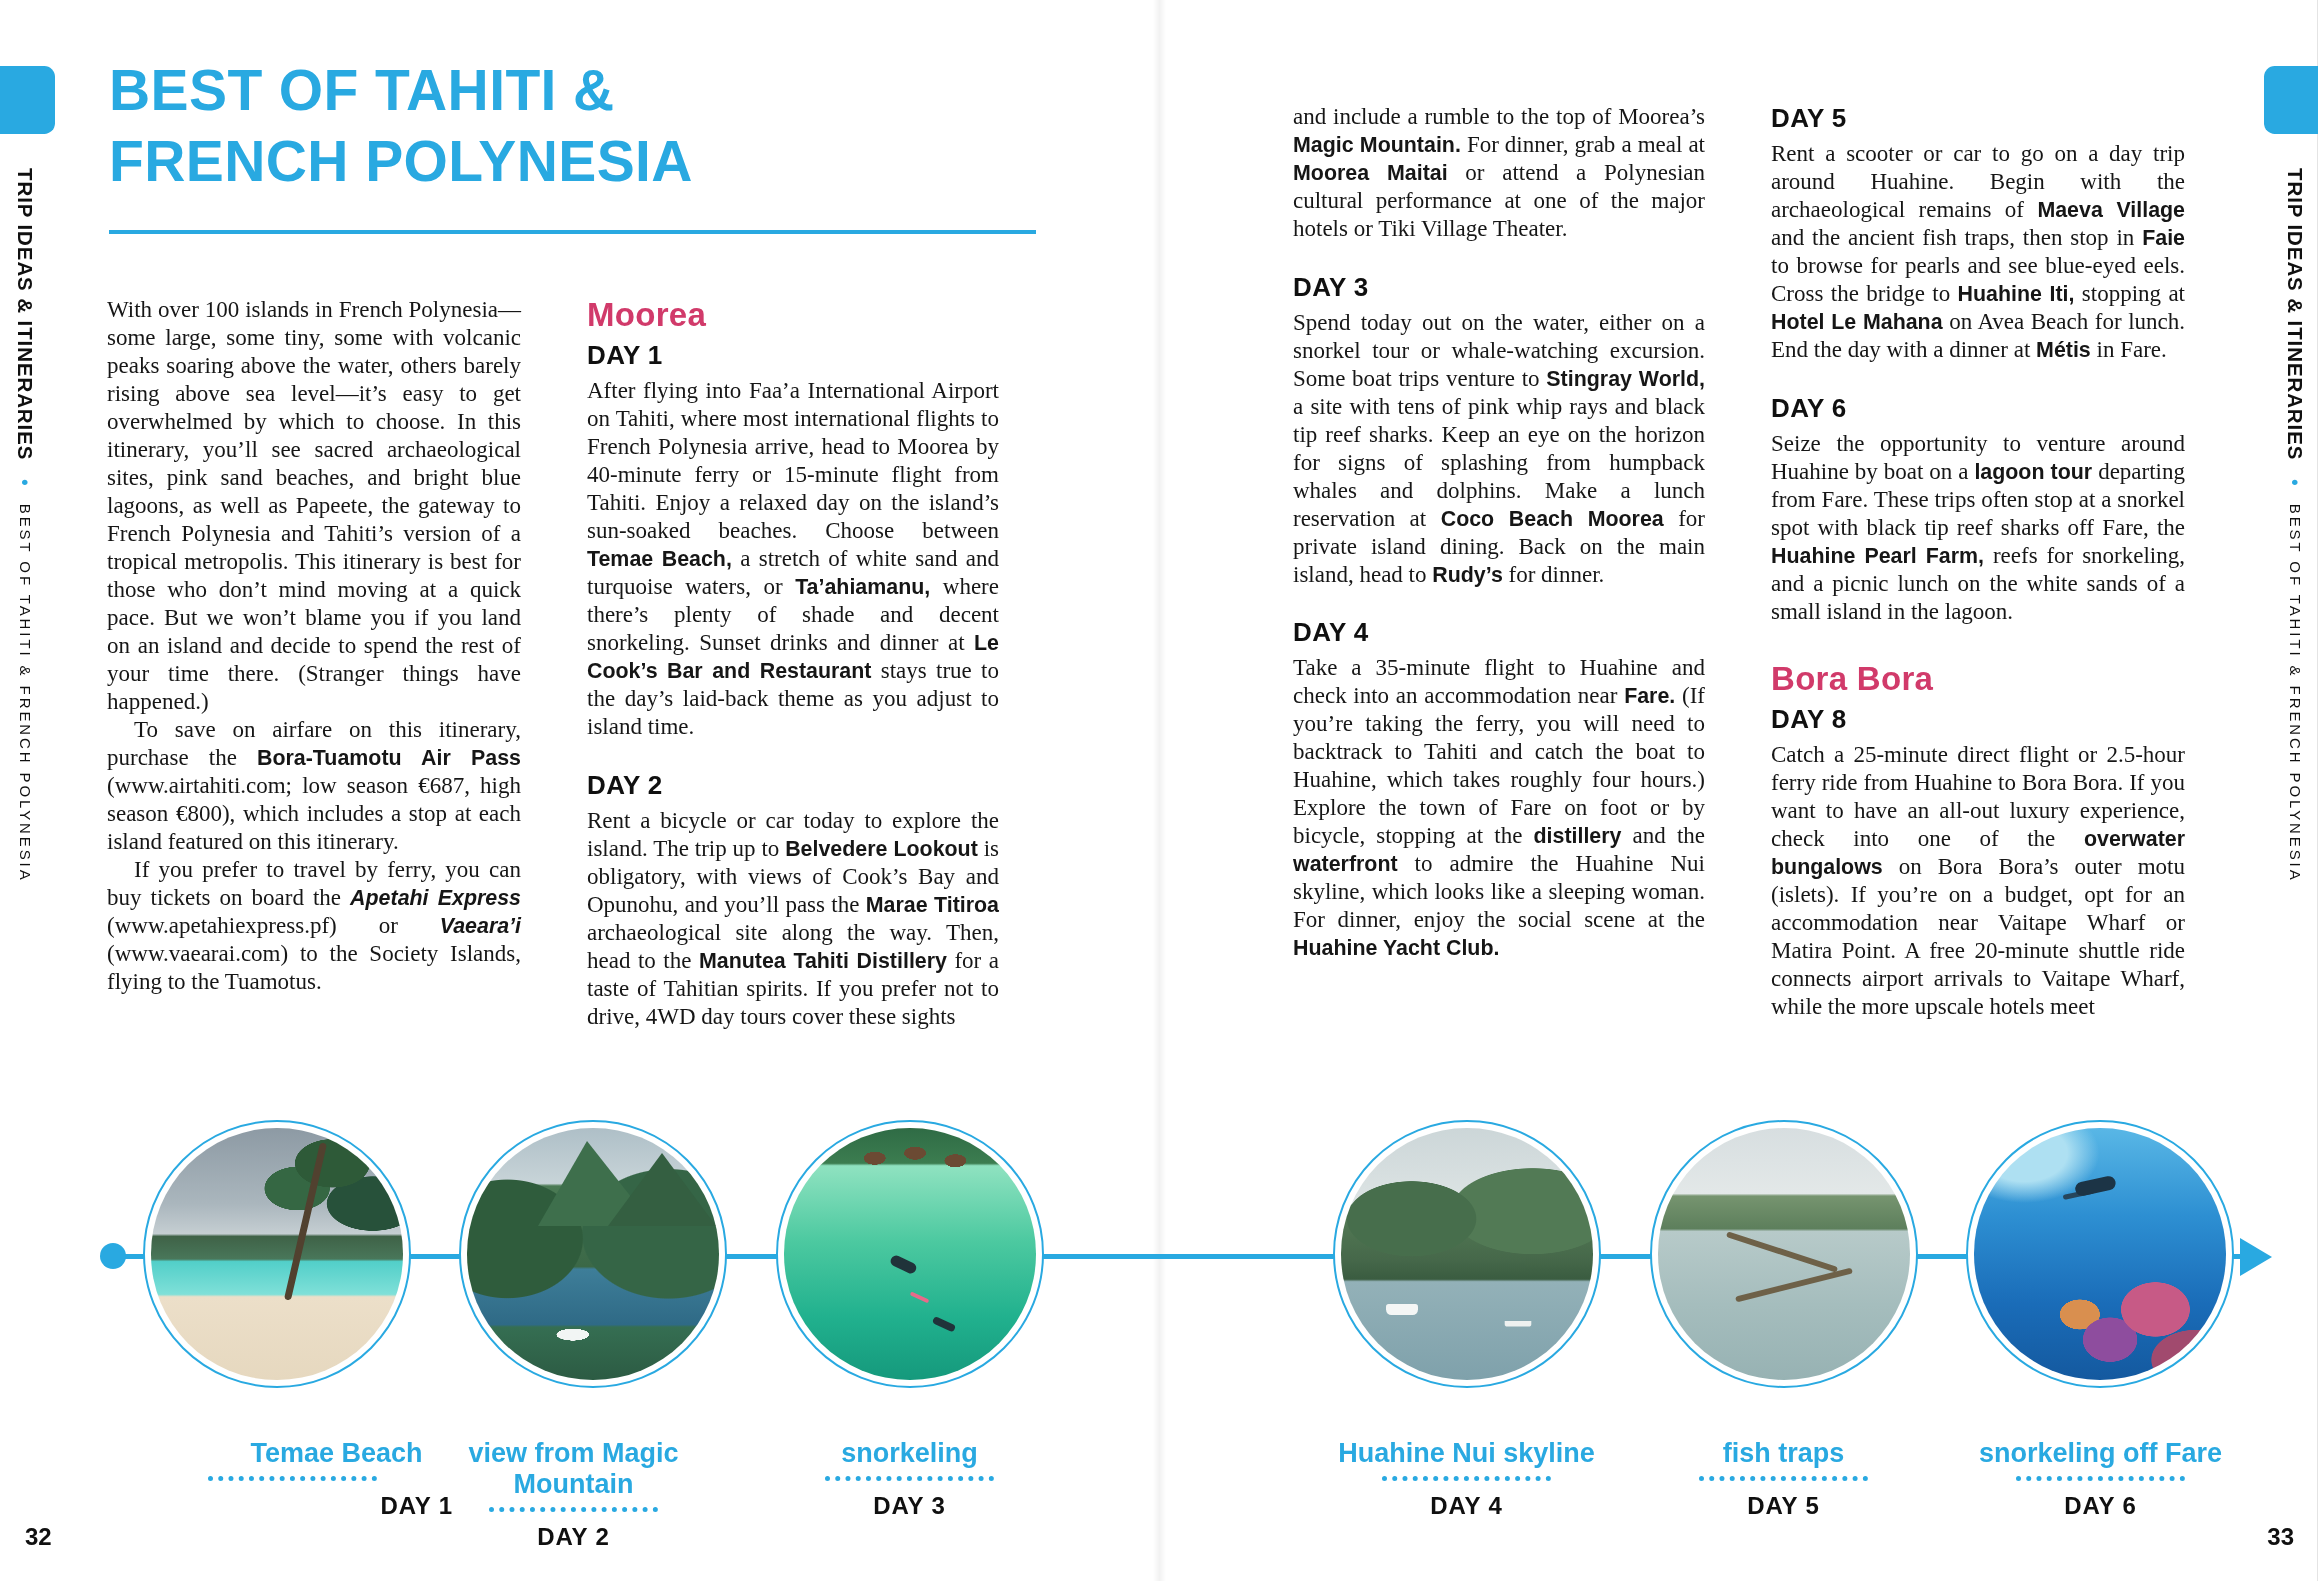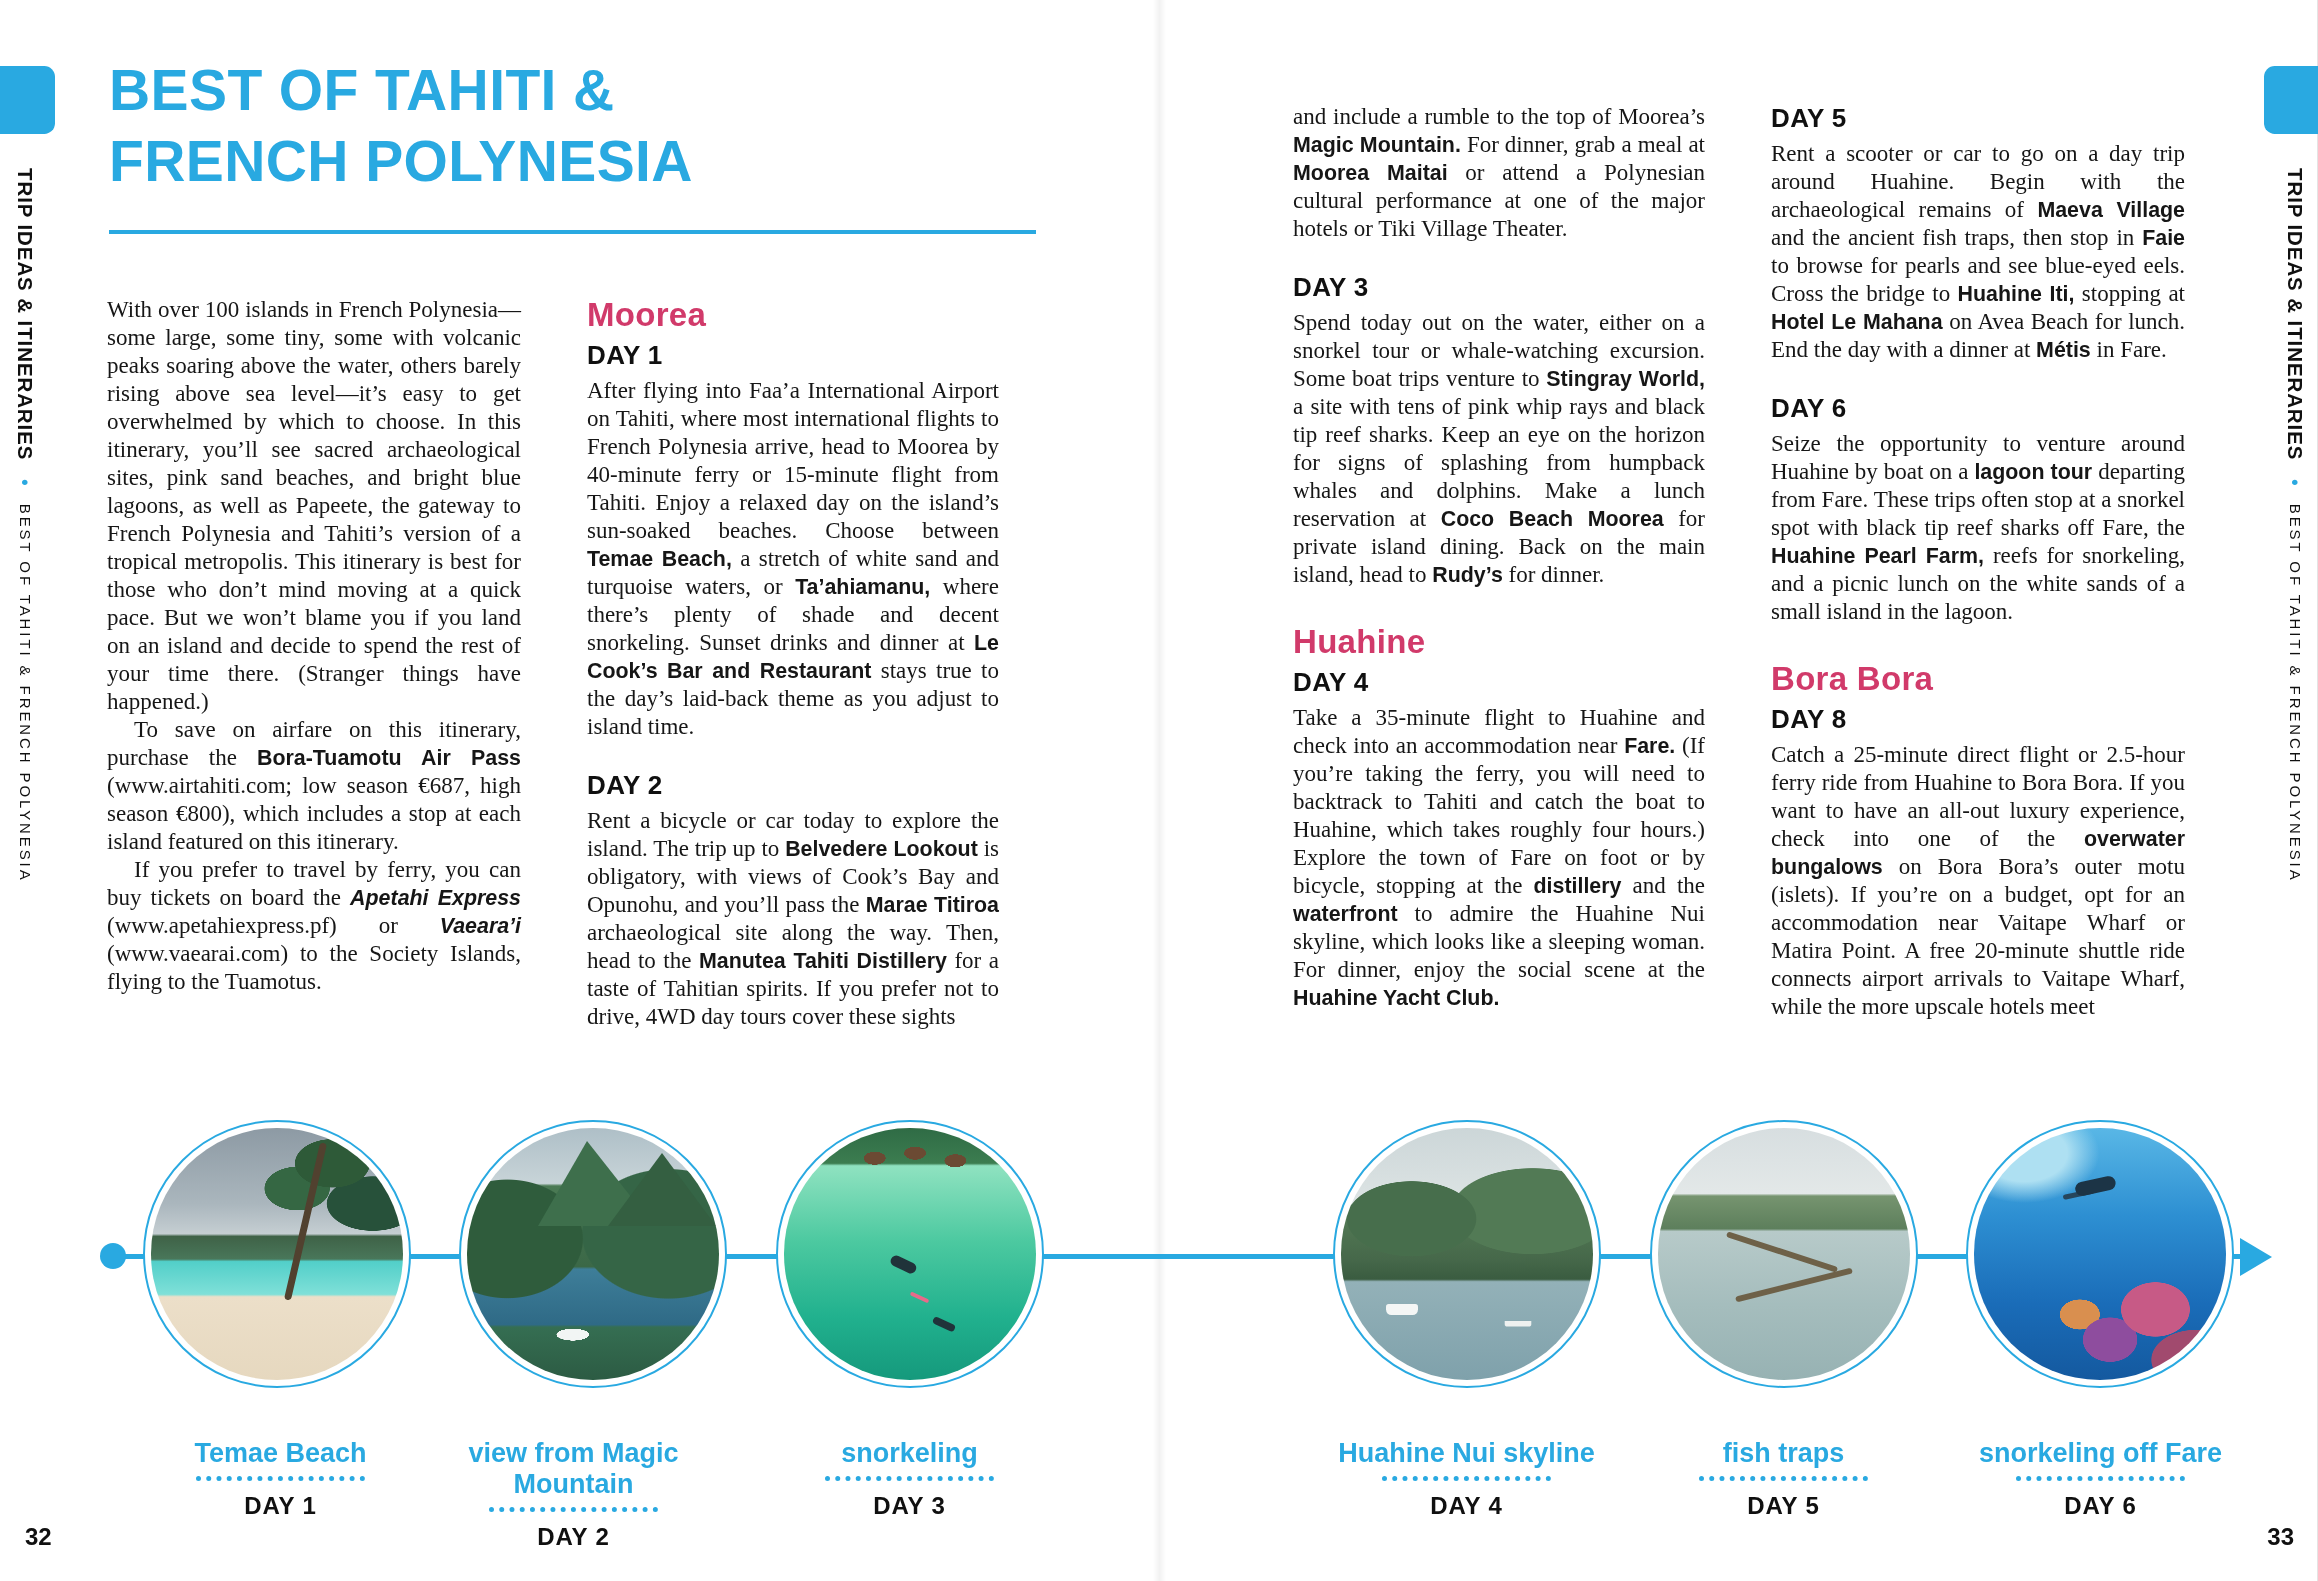--- a/index.html
+++ b/index.html
@@ -148,42 +148,41 @@
       <div class="island first">Moorea</div>
       <div class="day">DAY 1</div>
       <p><span>After flying into Faa’a International Airport on Tahiti, where most international flights to French Polynesia arrive, head to Moorea by 40-minute ferry or 15-minute flight from Tahiti. Enjoy a relaxed day on the island’s sun-soaked beaches. Choose between </span><span class="bn">Temae Beach,</span><span> a stretch of white sand and turquoise waters, or </span><span class="bn">Ta’ahiamanu,</span><span> where there’s plenty of shade and decent snorkeling. Sunset drinks and dinner at </span><span class="bn">Le Cook’s Bar and Restaurant</span><span> stays true to the day’s laid-back theme as you adjust to island time.</span></p>
       <div class="day">DAY 2</div>
       <p><span>Rent a bicycle or car today to explore the island. The trip up to </span><span class="bn">Belvedere Lookout</span><span> is obligatory, with views of Cook’s Bay and Opunohu, and you’ll pass the </span><span class="bn">Marae Titiroa</span><span> archaeological site along the way. Then, head to the </span><span class="bn">Manutea Tahiti Distillery</span><span> for a taste of Tahitian spirits. If you prefer not to drive, 4WD day tours cover these sights</span></p>
     </div>
   <div class="col c2">
       <p class="first"><span>and include a rumble to the top of Moorea’s </span><span class="bn">Magic Mountain.</span><span> For dinner, grab a meal at </span><span class="bn">Moorea Maitai</span><span> or attend a Polynesian cultural performance at one of the major hotels or Tiki Village Theater.</span></p>
       <div class="day">DAY 3</div>
       <p><span>Spend today out on the water, either on a snorkel tour or whale-watching excursion. Some boat trips venture to </span><span class="bn">Stingray World,</span><span> a site with tens of pink whip rays and black tip reef sharks. Keep an eye on the horizon for signs of splashing from humpback whales and dolphins. Make a lunch reservation at </span><span class="bn">Coco Beach Moorea</span><span> for private island dining. Back on the main island, head to </span><span class="bn">Rudy’s</span><span> for dinner.</span></p>
-      <div class="island">Huahine</div>
       <div class="day">DAY 4</div>
       <p><span>Take a 35-minute flight to Huahine and check into an accommodation near </span><span class="bn">Fare.</span><span> (If you’re taking the ferry, you will need to backtrack to Tahiti and catch the boat to Huahine, which takes roughly four hours.) Explore the town of Fare on foot or by bicycle, stopping at the </span><span class="bn">distillery</span><span> and the </span><span class="bn">waterfront</span><span> to admire the Huahine Nui skyline, which looks like a sleeping woman. For dinner, enjoy the social scene at the </span><span class="bn">Huahine Yacht Club.</span></p>
     </div>
   <div class="col c3">
       <div class="day first">DAY 5</div>
       <p><span>Rent a scooter or car to go on a day trip around Huahine. Begin with the archaeological remains of </span><span class="bn">Maeva Village</span><span> and the ancient fish traps, then stop in </span><span class="bn">Faie</span><span> to browse for pearls and see blue-eyed eels. Cross the bridge to </span><span class="bn">Huahine Iti,</span><span> stopping at </span><span class="bn">Hotel Le Mahana</span><span> on Avea Beach for lunch. End the day with a dinner at </span><span class="bn">Métis</span><span> in Fare.</span></p>
       <div class="day">DAY 6</div>
       <p><span>Seize the opportunity to venture around Huahine by boat on a </span><span class="bn">lagoon tour</span><span> departing from Fare. These trips often stop at a snorkel spot with black tip reef sharks off Fare, the </span><span class="bn">Huahine Pearl Farm,</span><span> reefs for snorkeling, and a picnic lunch on the white sands of a small island in the lagoon.</span></p>
       <div class="island">Bora Bora</div>
       <div class="day">DAY 8</div>
       <p><span>Catch a 25-minute direct flight or 2.5-hour ferry ride from Huahine to Bora Bora. If you want to have an all-out luxury experience, check into one of the </span><span class="bn">overwater bungalows</span><span> on Bora Bora’s outer motu (islets). If you’re on a budget, opt for an accommodation near Vaitape Wharf or Matira Point. A free 20-minute shuttle ride connects airport arrivals to Vaitape Wharf, while the more upscale hotels meet</span></p>
     </div>
 
   <div>
     <div class="tl-line"></div>
     <div class="tl-dot"></div>
     <div class="tl-arrow"></div>
   <div class="tl-circle" style="left: 143px;">
         <div class="tl-photo ph-temae-beach"></div>
       </div>
-      <div class="tl-label" style="left: 120px;">
+      <div class="tl-label" style="left: 132px; text-align: right;">
         <span class="name">Temae Beach</span>
         <div class="tl-dots"></div>
         <div class="tl-day">DAY 1</div>
       </div>
       <div class="tl-circle" style="left: 459px;">
         <div class="tl-photo ph-magic-mountain"></div>
       </div>
       <div class="tl-label" style="left: 413px;">
         <span class="name">view from Magic Mountain</span>
         <div class="tl-dots"></div>

